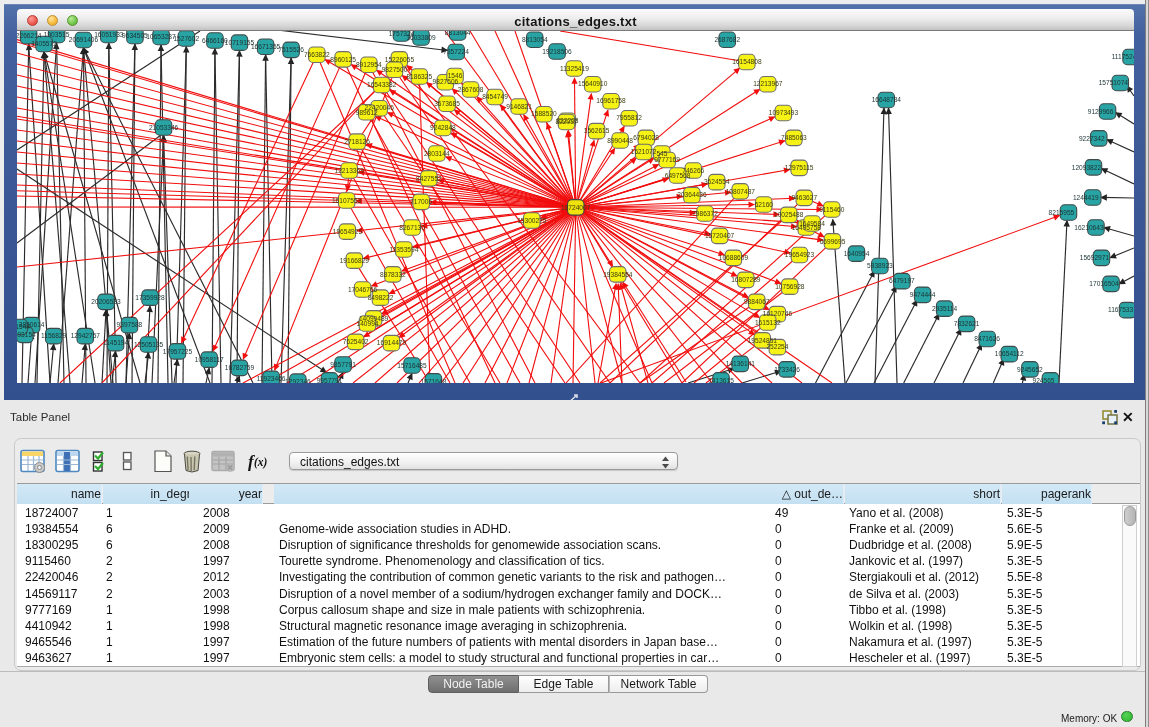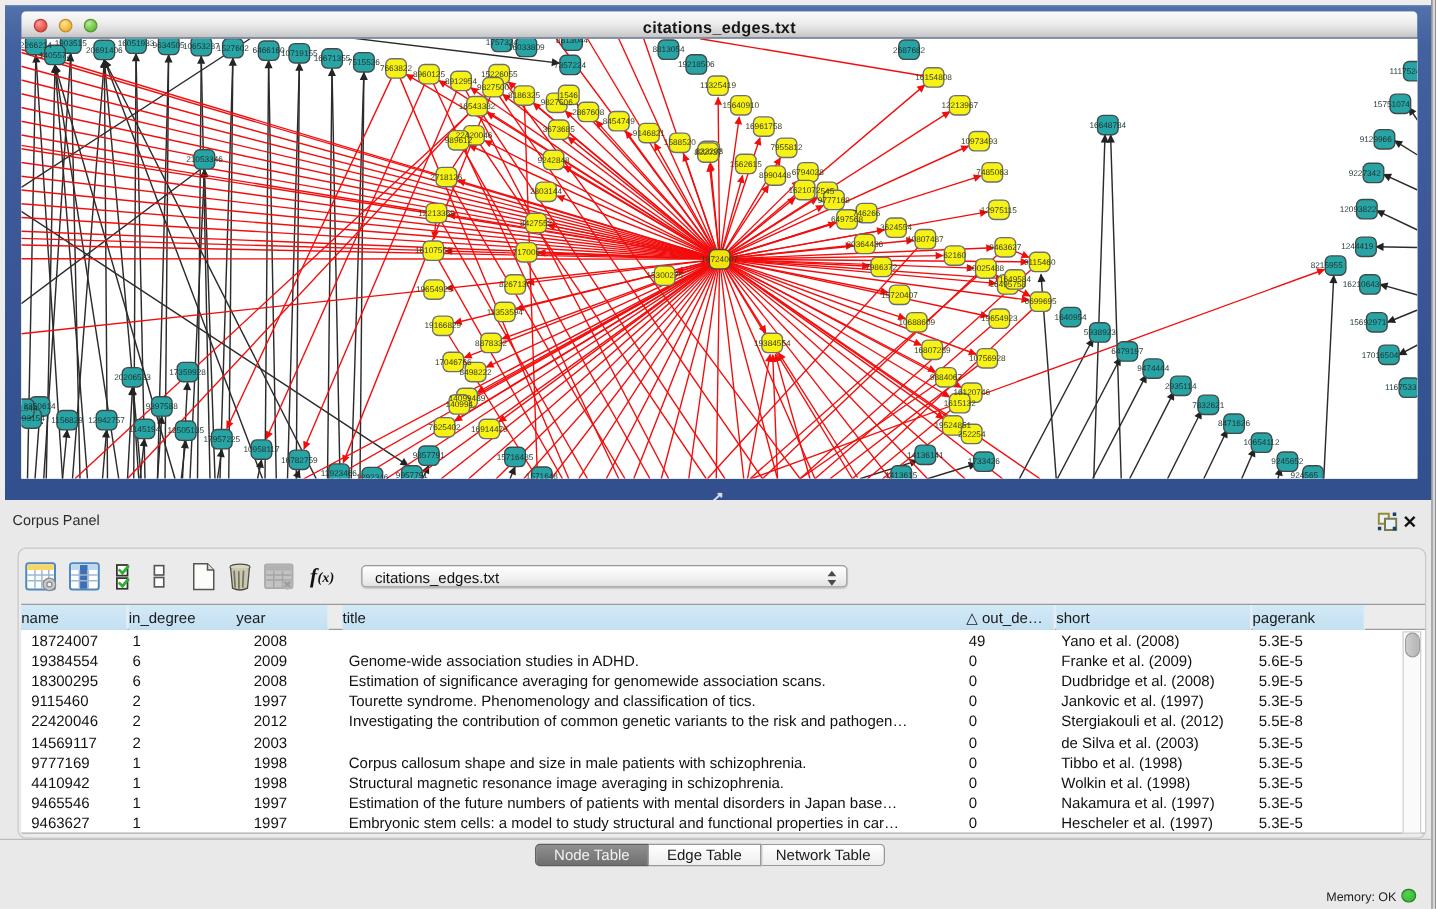--- a/index.html
+++ b/index.html
@@ -23,21 +23,21 @@
 #tclose{position:absolute;left:1122px;top:9px;font-size:14px;font-weight:bold;color:#111}
 
 #tcontainer{left:14px;top:38px;width:1127px;height:233px;border:1px solid #c9c9c9;border-radius:7px;background:#ebebeb}
 
 #combo{left:289px;top:52px;width:389px;height:18px;border:1px solid #9a9a9a;border-radius:4px;
  background:linear-gradient(180deg,#ffffff,#f0f0f0 60%,#e2e2e2);box-shadow:0 1px 1px rgba(0,0,0,.15)}
 #combo span{position:absolute;left:10px;top:2px;font-size:12px;color:#111}
 
 #thead{left:17px;top:83px;width:1123px;height:21px;background:#ececec;border-top:1px solid #9b9b9b;border-bottom:1px solid #9b9b9b}
 .hcell{position:absolute;top:0;height:21px;background:linear-gradient(180deg,#d3e9f7,#c2dff1);border-right:1px solid #ddeefa;
- font-size:12px;color:#1a1a1a;text-align:left;line-height:20px}
+ font-size:12px;color:#1a1a1a;text-align:right;line-height:20px}
 #tbody{left:17px;top:104px;width:1123px;height:163px;background:#fff;border-bottom:1px solid #aaa}
 .trow{position:absolute;left:0;width:1140px;height:16px}
 .trow span{position:absolute;top:0;font-size:12px;color:#111;white-space:nowrap}
 
 #vscroll{left:1122px;top:105px;width:15px;height:162px;background:#fafafa;border:1px solid #cfcfcf}
 #vthumb{left:1123.5px;top:106px;width:12px;height:20px;background:linear-gradient(90deg,#cdcdcd,#b5b5b5);border:1px solid #9a9a9a;border-radius:6px}
 
 #sep{left:0;top:271px;width:1145px;height:1px;background:#bcbcbc}
 .tabs{left:428px;top:275px;height:18px}
 .tab{position:absolute;top:0;height:18px;font-size:12px;text-align:center;line-height:17px;color:#1a1a1a;
@@ -597,21 +597,21 @@
             <text x="575.7" y="209.5" font-size="6.6" fill="#3c3c10" text-anchor="middle" font-family="Liberation Sans, sans-serif">18724007</text>
           </g>
         </svg></div>
 </div>
 <div id="redge" class="abs"></div>
 <svg class="abs" style="left:566px;top:394px" width="14" height="12" viewBox="0 0 14 12">
       <path d="M1 10 L11 1 M8 1h3v3" stroke="#d8dce6" stroke-width="1.6" fill="none"></path>
     </svg>
 
 <div id="tpanel" class="abs">
-  <div class="ptitle">Corpus Panel</div>
+  <div class="ptitle">Table Panel</div>
   <svg class="abs" style="left:1102px;top:9px" width="16" height="16" viewBox="0 0 16 16">
     <rect x="1" y="2" width="8" height="8" fill="#e8f1fa" stroke="#968d33" stroke-width="1.6"></rect>
     <rect x="6" y="6" width="9" height="9" fill="#e8f1fa" stroke="#7a7a4a" stroke-width="1.6"></rect>
     <rect x="12.2" y="1" width="2.8" height="2.8" fill="#17406e"></rect>
         <rect x="0.2" y="12.4" width="2.8" height="2.8" fill="#17406e"></rect>
         <rect x="12.2" y="12.4" width="2.8" height="2.8" fill="#17406e"></rect>
   </svg>
   <div id="tclose">✕</div>
   <div id="tcontainer" class="abs"></div>
 
@@ -685,21 +685,21 @@
         <span style="left:203px">2009</span>
         <span style="left:279px">Genome-wide association studies in ADHD.</span>
         <span style="left:775px">0</span>
         <span style="left:849px">Franke et al. (2009)</span>
         <span style="left:1007px">5.6E-5</span>
       </div>
       <div class="trow" style="top:137.9px">
         <span style="left:25px">18300295</span>
         <span style="left:106px">6</span>
         <span style="left:203px">2008</span>
-        <span style="left:279px">Estimation of significance averaging for genomewide association scans.</span>
+        <span style="left:279px">Disruption of significance thresholds for genomewide association scans.</span>
         <span style="left:775px">0</span>
         <span style="left:849px">Dudbridge et al. (2008)</span>
         <span style="left:1007px">5.9E-5</span>
       </div>
       <div class="trow" style="top:154.1px">
         <span style="left:25px">9115460</span>
         <span style="left:106px">2</span>
         <span style="left:203px">1997</span>
         <span style="left:279px">Tourette syndrome. Phenomenology and classification of tics.</span>
         <span style="left:775px">0</span>
@@ -712,20 +712,21 @@
         <span style="left:203px">2012</span>
         <span style="left:279px">Investigating the contribution of common genetic variants to the risk and pathogen…</span>
         <span style="left:775px">0</span>
         <span style="left:849px">Stergiakouli et al. (2012)</span>
         <span style="left:1007px">5.5E-8</span>
       </div>
       <div class="trow" style="top:186.5px">
         <span style="left:25px">14569117</span>
         <span style="left:106px">2</span>
         <span style="left:203px">2003</span>
+        <span style="left:279px">Disruption of a novel member of a sodium/hydrogen exchanger family and DOCK…</span>
         <span style="left:775px">0</span>
         <span style="left:849px">de Silva et al. (2003)</span>
         <span style="left:1007px">5.3E-5</span>
       </div>
       <div class="trow" style="top:202.7px">
         <span style="left:25px">9777169</span>
         <span style="left:106px">1</span>
         <span style="left:203px">1998</span>
         <span style="left:279px">Corpus callosum shape and size in male patients with schizophrenia.</span>
         <span style="left:775px">0</span>

